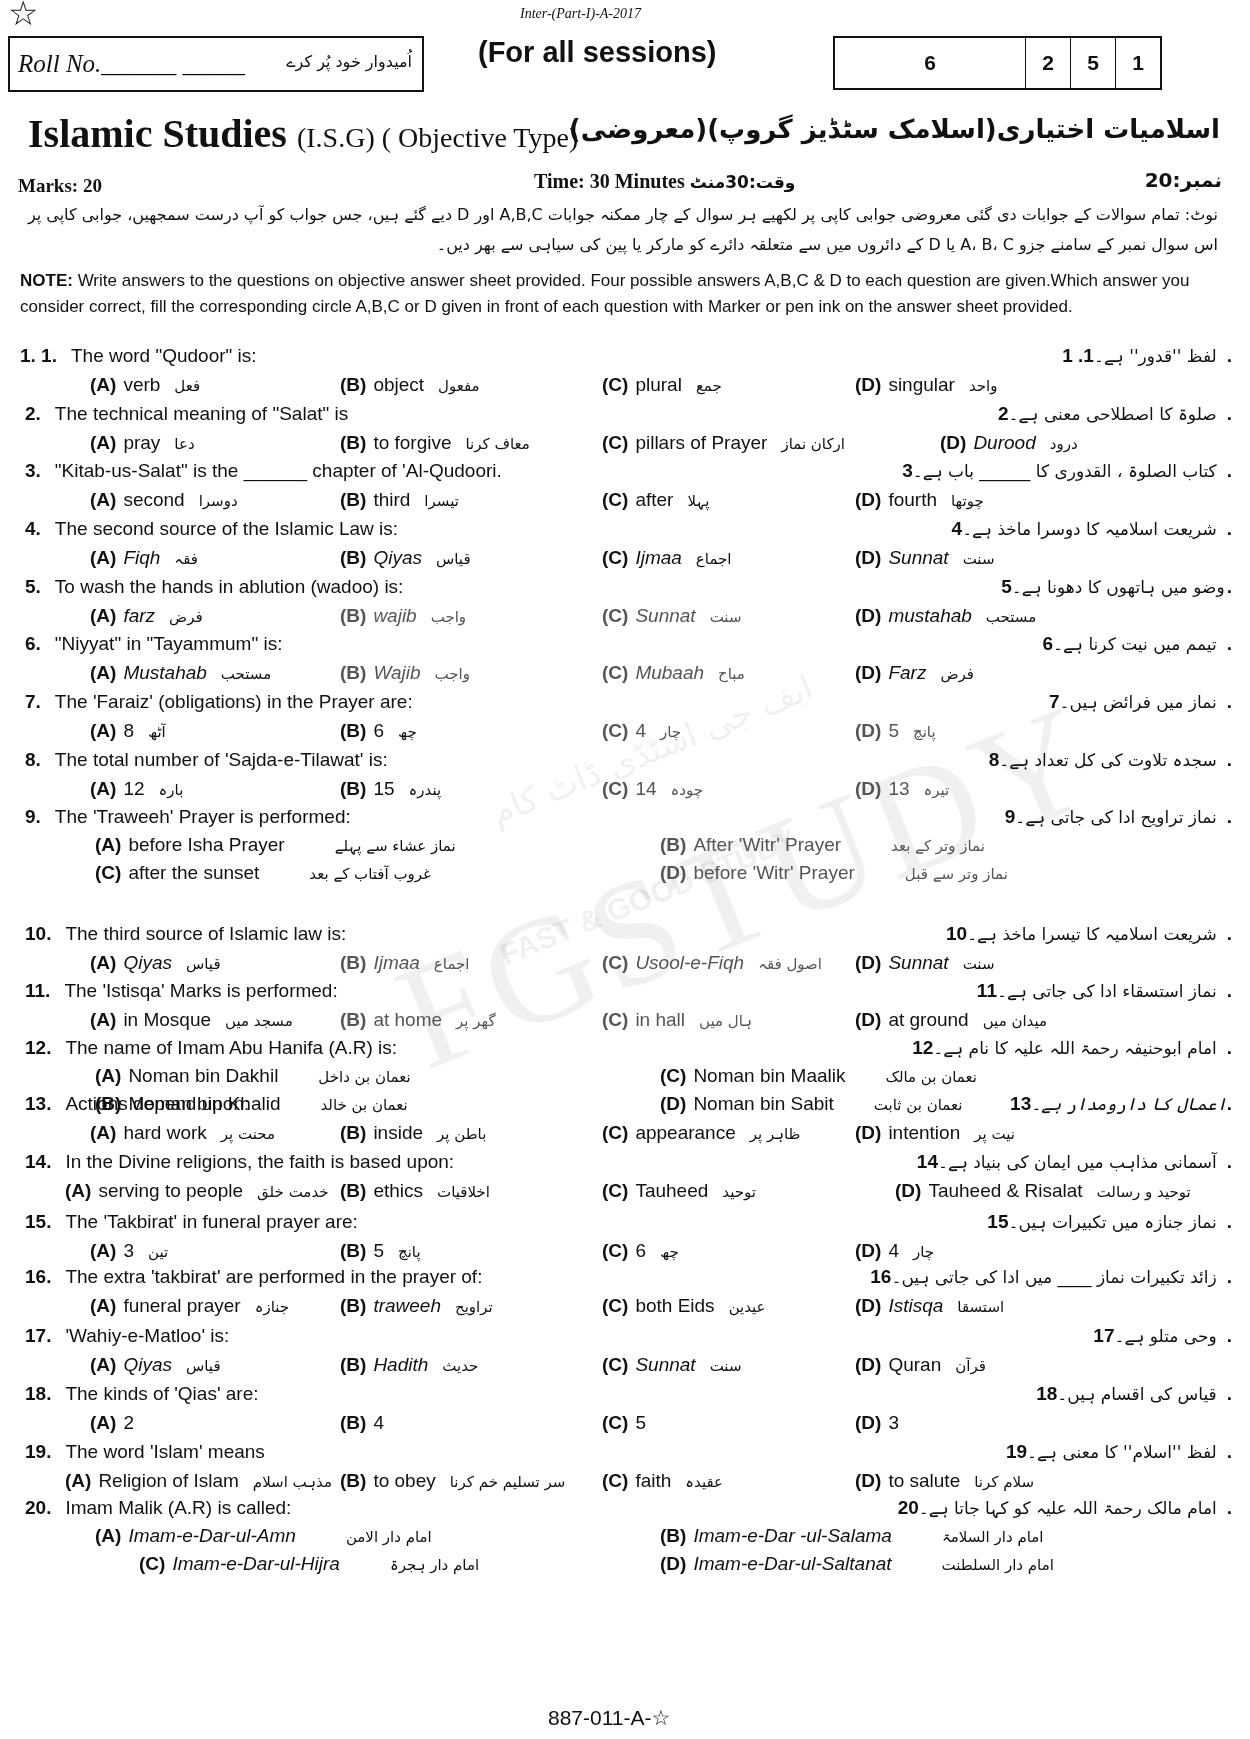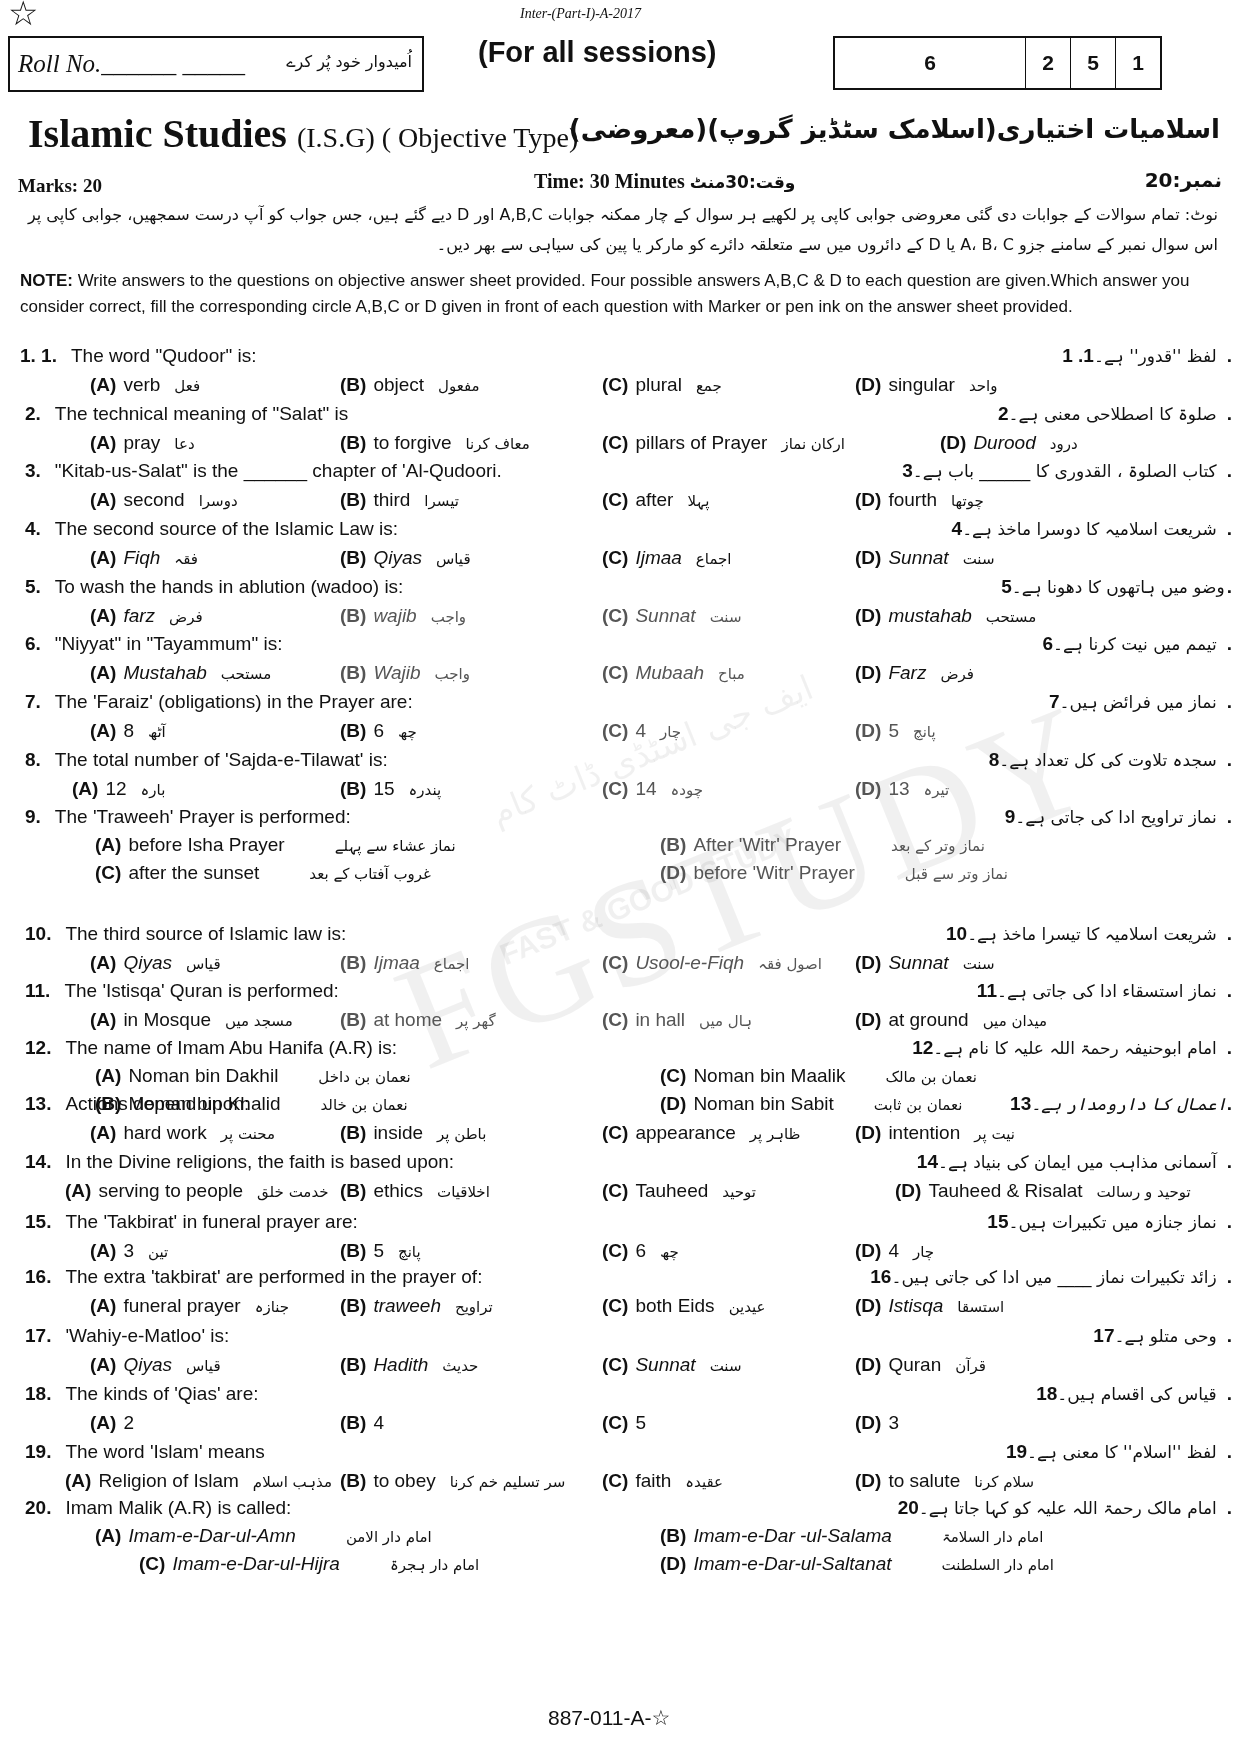--- a/index.html
+++ b/index.html
@@ -138,21 +138,21 @@
       <div class="qline" style="left: 25px; top: 0px;"><span class="num">7.</span><span style="margin-left: 14px;">The 'Faraiz' (obligations) in the Prayer are:</span></div>
       <div class="qur"><span class="urdu" style="margin-right: 10px;">نماز میں فرائض ہیں۔</span><span class="num">7.</span></div>
       <div class="opt" style="left: 90px; top: 29px;"><span class="letter">(A)</span><span style="margin-left: 7px;">8</span><span class="ur">آٹھ</span></div>
       <div class="opt" style="left: 340px; top: 29px;"><span class="letter">(B)</span><span style="margin-left: 7px;">6</span><span class="ur">چھ</span></div>
       <div class="opt gray" style="left: 602px; top: 29px;"><span class="letter">(C)</span><span style="margin-left: 7px;">4</span><span class="ur">چار</span></div>
       <div class="opt gray" style="left: 855px; top: 29px;"><span class="letter">(D)</span><span style="margin-left: 7px;">5</span><span class="ur">پانچ</span></div>
     </div>
     <div class="q" style="top: 749px;">
       <div class="qline" style="left: 25px; top: 0px;"><span class="num">8.</span><span style="margin-left: 14px;">The total number of 'Sajda-e-Tilawat' is:</span></div>
       <div class="qur"><span class="urdu" style="margin-right: 10px;">سجدہ تلاوت کی کل تعداد ہے۔</span><span class="num">8.</span></div>
-      <div class="opt" style="left: 72px; top: 29px;"><span class="letter">(A)</span><span style="margin-left: 7px;">12</span><span class="ur">بارہ</span></div>
+      <div class="opt" style="left: 90px; top: 29px;"><span class="letter">(A)</span><span style="margin-left: 7px;">12</span><span class="ur">بارہ</span></div>
       <div class="opt" style="left: 340px; top: 29px;"><span class="letter">(B)</span><span style="margin-left: 7px;">15</span><span class="ur">پندرہ</span></div>
       <div class="opt gray" style="left: 602px; top: 29px;"><span class="letter">(C)</span><span style="margin-left: 7px;">14</span><span class="ur">چودہ</span></div>
       <div class="opt gray" style="left: 855px; top: 29px;"><span class="letter">(D)</span><span style="margin-left: 7px;">13</span><span class="ur">تیرہ</span></div>
     </div>
     <div class="q" style="top: 806px;">
       <div class="qline" style="left: 25px; top: 0px;"><span class="num">9.</span><span style="margin-left: 14px;">The 'Traweeh' Prayer is performed:</span></div>
       <div class="qur"><span class="urdu" style="margin-right: 10px;">نماز تراویح ادا کی جاتی ہے۔</span><span class="num">9.</span></div>
       <div class="opt" style="left: 95px; top: 28px;"><span class="letter">(A)</span><span style="margin-left: 7px;">before Isha Prayer</span><span class="ur" style="margin-left: 50px;">نماز عشاء سے پہلے</span></div>
       <div class="opt gray" style="left: 660px; top: 28px;"><span class="letter">(B)</span><span style="margin-left: 7px;">After 'Witr' Prayer</span><span class="ur" style="margin-left: 50px;">نماز وتر کے بعد</span></div>
       <div class="opt" style="left: 95px; top: 56px;"><span class="letter">(C)</span><span style="margin-left: 7px;">after the sunset</span><span class="ur" style="margin-left: 50px;">غروب آفتاب کے بعد</span></div>
@@ -160,21 +160,21 @@
     </div>
     <div class="q" style="top: 923px;">
       <div class="qline" style="left: 25px; top: 0px;"><span class="num">10.</span><span style="margin-left: 14px;">The third source of Islamic law is:</span></div>
       <div class="qur"><span class="urdu" style="margin-right: 10px;">شریعت اسلامیہ کا تیسرا ماخذ ہے۔</span><span class="num">10.</span></div>
       <div class="opt" style="left: 90px; top: 29px;"><span class="letter">(A)</span><span class="it" style="margin-left: 7px;">Qiyas</span><span class="ur">قیاس</span></div>
       <div class="opt gray" style="left: 340px; top: 29px;"><span class="letter">(B)</span><span class="it" style="margin-left: 7px;">Ijmaa</span><span class="ur">اجماع</span></div>
       <div class="opt gray" style="left: 602px; top: 29px;"><span class="letter">(C)</span><span class="it" style="margin-left: 7px;">Usool-e-Fiqh</span><span class="ur">اصول فقہ</span></div>
       <div class="opt" style="left: 855px; top: 29px;"><span class="letter">(D)</span><span class="it" style="margin-left: 7px;">Sunnat</span><span class="ur">سنت</span></div>
     </div>
     <div class="q" style="top: 980px;">
-      <div class="qline" style="left: 25px; top: 0px;"><span class="num">11.</span><span style="margin-left: 14px;">The 'Istisqa' Quran is performed:</span></div>
+      <div class="qline" style="left: 25px; top: 0px;"><span class="num">11.</span><span style="margin-left: 14px;">The 'Istisqa' Marks is performed:</span></div>
       <div class="qur"><span class="urdu" style="margin-right: 10px;">نماز استسقاء ادا کی جاتی ہے۔</span><span class="num">11.</span></div>
       <div class="opt" style="left: 90px; top: 29px;"><span class="letter">(A)</span><span style="margin-left: 7px;">in  Mosque</span><span class="ur">مسجد میں</span></div>
       <div class="opt gray" style="left: 340px; top: 29px;"><span class="letter">(B)</span><span style="margin-left: 7px;">at home</span><span class="ur">گھر پر</span></div>
       <div class="opt gray" style="left: 602px; top: 29px;"><span class="letter">(C)</span><span style="margin-left: 7px;">in hall</span><span class="ur">ہال میں</span></div>
       <div class="opt" style="left: 855px; top: 29px;"><span class="letter">(D)</span><span style="margin-left: 7px;">at ground</span><span class="ur">میدان میں</span></div>
     </div>
     <div class="q" style="top: 1037px;">
       <div class="qline" style="left: 25px; top: 0px;"><span class="num">12.</span><span style="margin-left: 14px;">The name of Imam Abu Hanifa (A.R) is:</span></div>
       <div class="qur"><span class="urdu" style="margin-right: 10px;">امام ابوحنیفہ رحمۃ اللہ علیہ کا نام ہے۔</span><span class="num">12.</span></div>
       <div class="opt" style="left: 95px; top: 28px;"><span class="letter">(A)</span><span style="margin-left: 7px;">Noman bin Dakhil</span><span class="ur" style="margin-left: 40px;">نعمان بن داخل</span></div>

